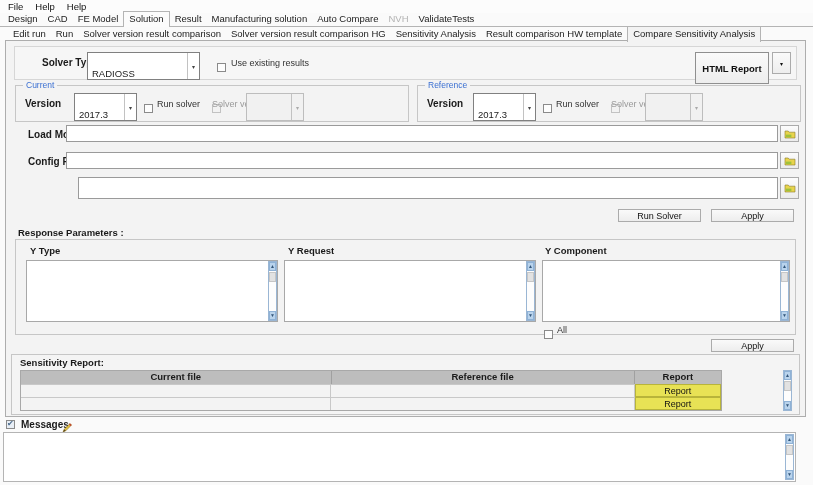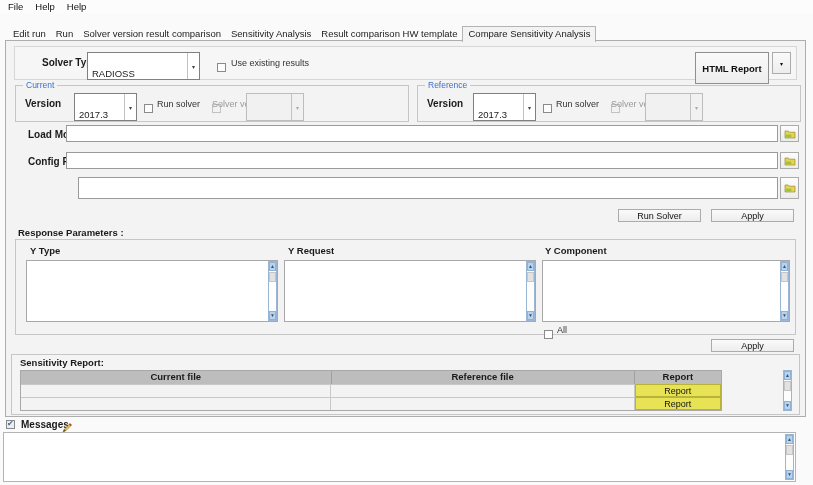--- a/index.html
+++ b/index.html
@@ -81,25 +81,37 @@
 <body>
 
 <div id="app">
 
   <div class="menubar">
     <span class="menu-item">File</span>
     <span class="menu-item">Help</span>
     <span class="menu-item">Help</span>
   </div>
 
+  <div class="tabs1">
+    <span class="tab">Design</span>
+    <span class="tab">CAD</span>
+    <span class="tab">FE Model</span>
+    <span class="tab active">Solution</span>
+    <span class="tab">Result</span>
+    <span class="tab">Manufacturing solution</span>
+    <span class="tab">Auto Compare</span>
+    <span class="tab disabled">NVH</span>
+    <span class="tab">ValidateTests</span>
+  </div>
 
   <div class="tabs2">
     <span class="tab">Edit run</span>
     <span class="tab">Run</span>
     <span class="tab">Solver version result comparison</span>
+    <span class="tab">Solver version result comparison HG</span>
     <span class="tab">Sensitivity Analysis</span>
     <span class="tab">Result comparison HW template</span>
     <span class="tab active">Compare Sensitivity Analysis</span>
   </div>
 
   <div class="panel">
 
     <div class="solver-box">
       <span class="abs lbl" style="left:27px; top:10px;">Solver Type :</span>
       <div class="sel" style="left:72px; top:5px; width:113px;">

